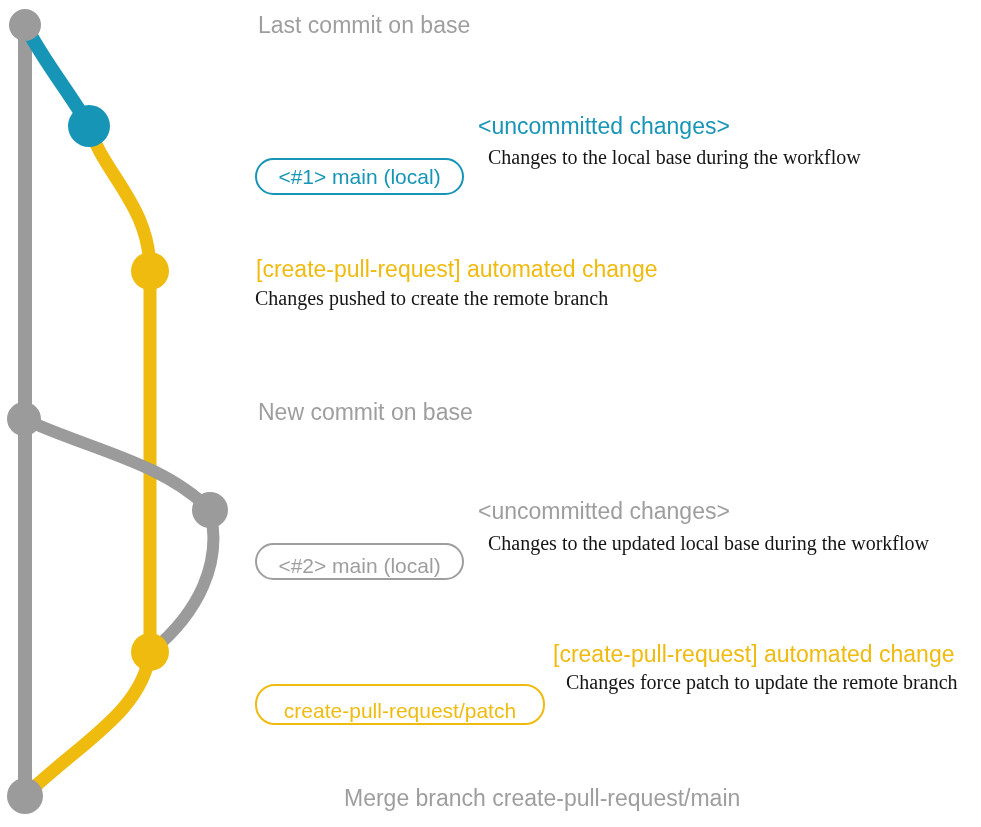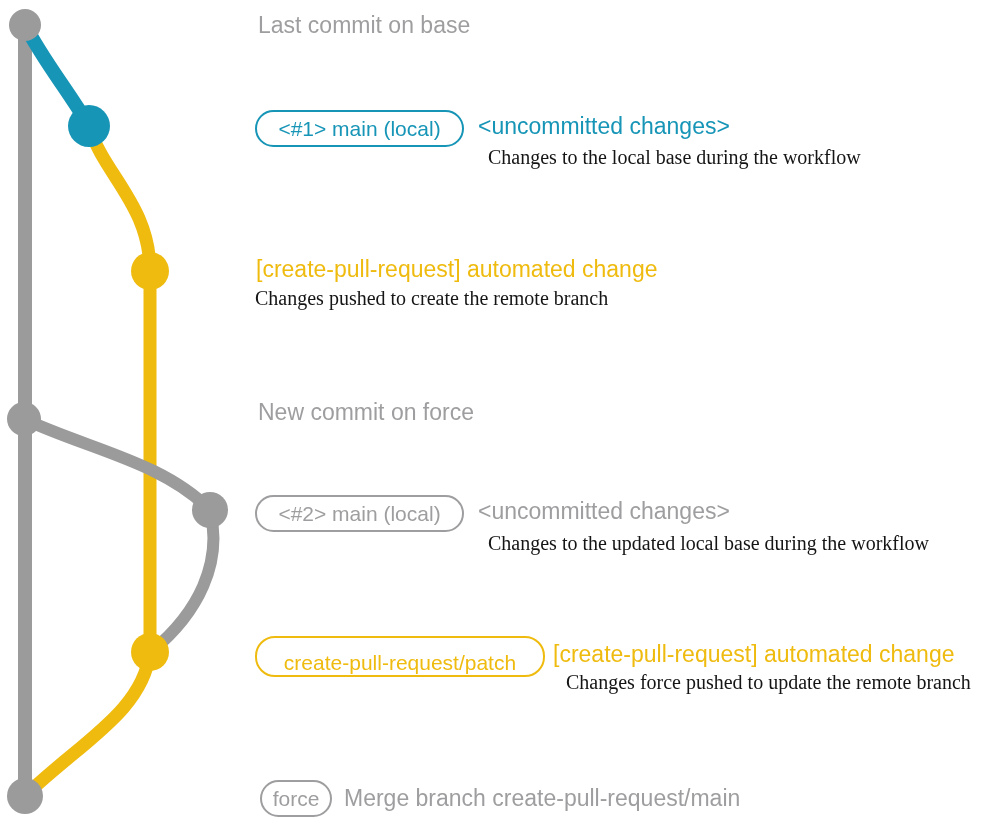--- a/index.html
+++ b/index.html
@@ -22,24 +22,24 @@
   .heading.blue   { color:var(--blue); }
   .heading.yellow { color:var(--yellow);text-align:center; }
   .heading.gray   { color:var(--gray_text); }
   .caption {
     font-family:"Liberation Serif", serif;
     font-size:20px; color:var(--caption_text);
   }
   .badge {
     display:flex; align-items:center; justify-content:center;
     border:2px solid; border-radius:20px;
-    font-size:21px; box-sizing:border-box; background:var(--background,#fff);
+    font-size:21px; box-sizing:border-box; background:var(--background,#fff);margin-top:48px;
   }
   .badge.blue   { color:var(--blue);      border-color:var(--blue); }
-  .badge.gray   { color:var(--gray_text); border-color:var(--gray_text); }
+  .badge.gray   { color:var(--gray_text); border-color:var(--gray_text);align-items:flex-end; }
   .badge.yellow { color:var(--yellow);    border-color:var(--yellow); }
 </style>
 </head>
 <body>
 
 <svg class="graph" width="981" height="827" viewBox="0 0 981 827" aria-hidden="true">
   <g fill="none" stroke-linecap="round">
     <path class="stroke-base_gray" stroke-width="14" d="M25 25 L25 796"></path>
     <path class="stroke-blue" stroke-width="14" d="M25 25 C44 62 68 90 89 126"></path>
     <path class="stroke-yellow" stroke-width="13" d="M89 126 C103 174 150 205 150 271"></path>
@@ -61,30 +61,30 @@
 
 <div class="badge blue" style="left:255px; top:110px; width:209px; height:37px;">
   <span>&lt;#1&gt; main (local)</span>
 </div>
 <div class="heading blue" style="left:478px; top:113px;">&lt;uncommitted changes&gt;</div>
 <div class="caption" style="left:488px; top:146px;">Changes to the local base during the workflow</div>
 
 <div class="heading yellow" style="left:256px; top:256px;">[create-pull-request] automated change</div>
 <div class="caption" style="left:255px; top:287px;">Changes pushed to create the remote branch</div>
 
-<div class="label" style="left:258px; top:399px;">New commit on force</div>
+<div class="label" style="left:258px; top:399px;">New commit on base</div>
 
 <div class="badge gray" style="left:255px; top:495px; width:209px; height:37px;">
   <span>&lt;#2&gt; main (local)</span>
 </div>
 <div class="heading gray" style="left:478px; top:498px;">&lt;uncommitted changes&gt;</div>
 <div class="caption" style="left:488px; top:532px;font-family:Liberation Serif, serif;">Changes to the updated local base during the workflow</div>
 
 <div class="badge yellow" style="left:255px; top:636px; width:290px; height:41px;align-items:flex-end;">
   <span>create-pull-request/patch</span>
 </div>
 <div class="heading yellow" style="left:553px; top:641px;">[create-pull-request] automated change</div>
-<div class="caption" style="left:566px; top:671px;">Changes force pushed to update the remote branch</div>
+<div class="caption" style="left:566px; top:671px;">Changes force patch to update the remote branch</div>
 
 <div class="badge gray" style="left:260px; top:780px; width:72px; height:37px;">
   <span>force</span>
 </div>
 <div class="label" style="left:344px; top:785px;">Merge branch create-pull-request/main</div>
 
 </body></html>

